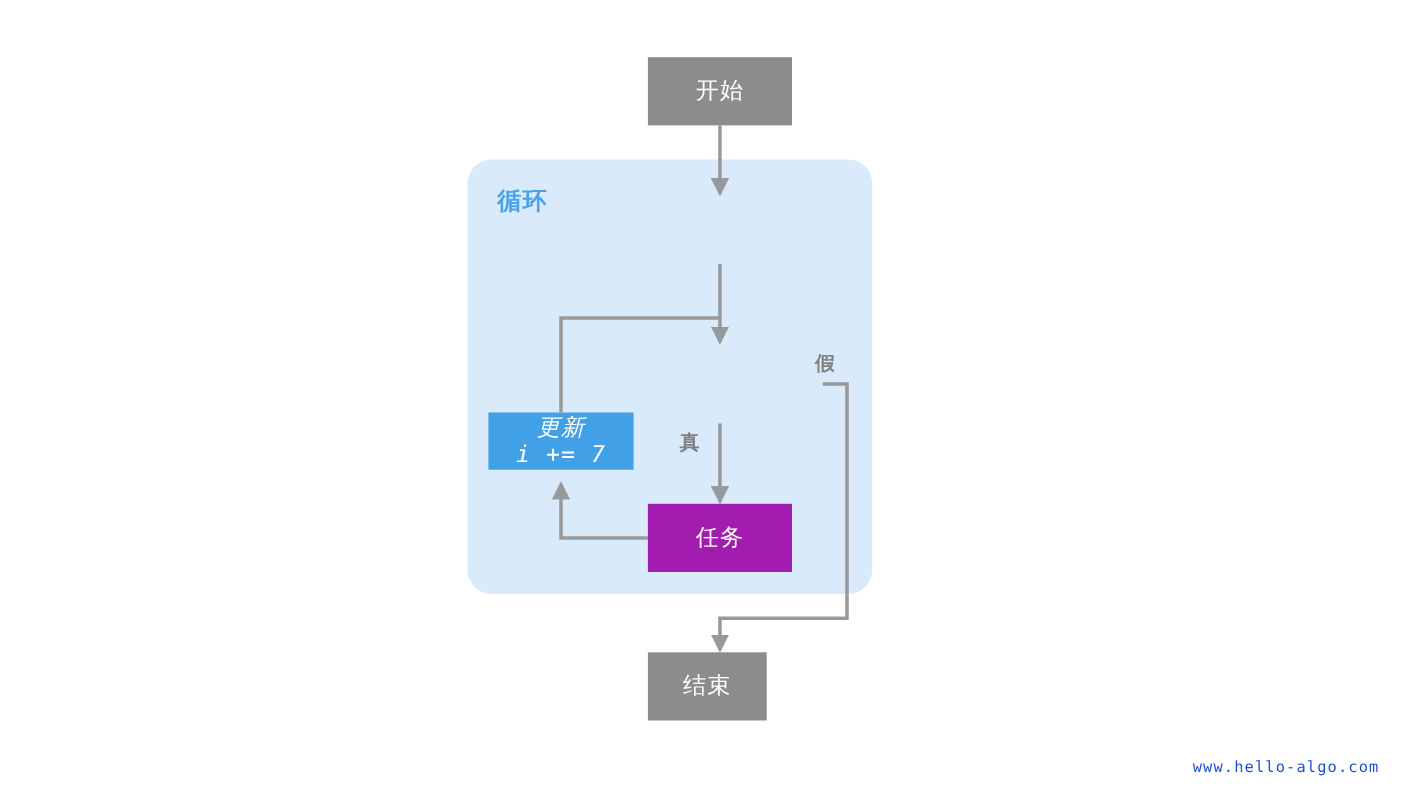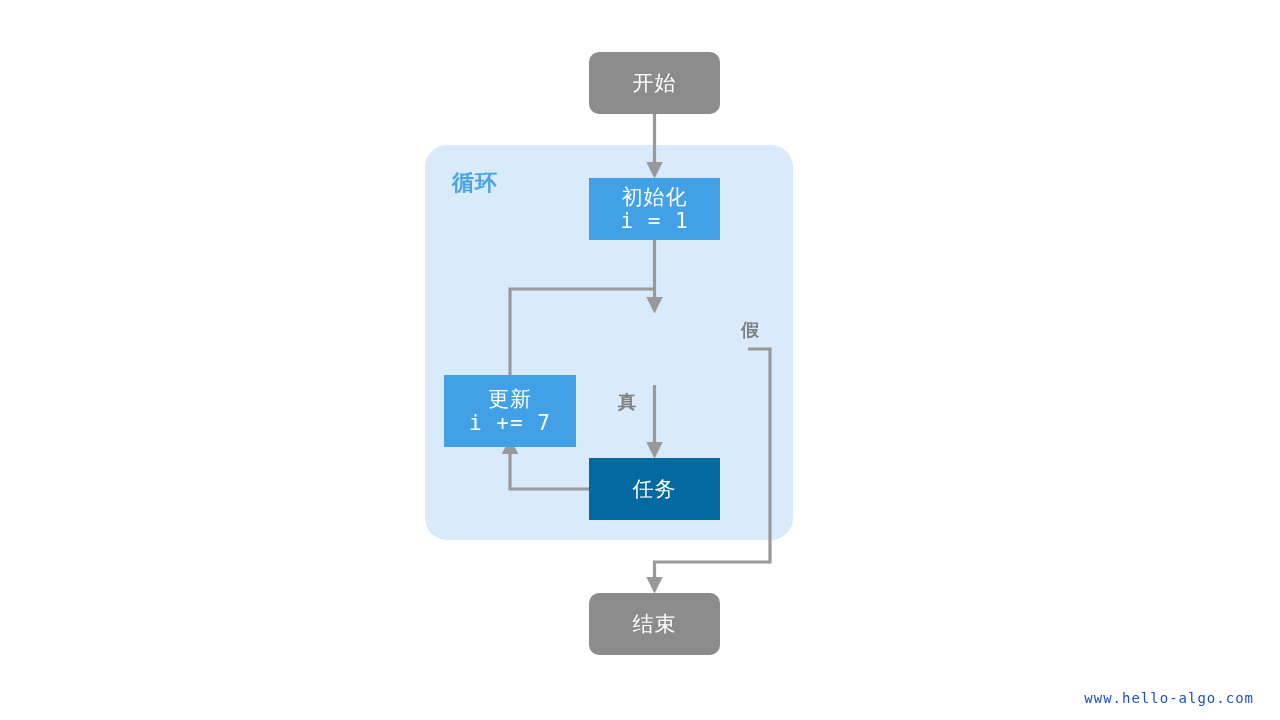--- a/index.html
+++ b/index.html
@@ -58,30 +58,30 @@
     left: 452px;
     top: 168px;
     font-size: 22px;
     font-weight: bold;
     color: #4aa3e8;
     letter-spacing: 1px;
   }
   
   .terminal {
     background: #8c8c8c;
-    border-radius: 10px;
+    border-radius: 0;
   }
   #node-start { left: 589px; top: 52px; width: 131px; height: 62px; }
-  #node-end   { left: 589px; top: 593px; width: 131px; height: 62px; }
+  #node-end   { left: 589px; top: 593px; width: 108px; height: 62px; }
   
   .process { background: #41a0e6; }
   #node-init   { left: 589px; top: 178px; width: 131px; height: 62px; }
-  #node-update { left: 444px; top: 375px; width: 132px; height: 72px; }
+  #node-update { left: 444px; top: 375px; width: 132px; height: 52px; font-style: italic; }
   
-  .task { background: #0369a1; }
+  .task { background: #a21caf; }
   #node-task { left: 589px; top: 458px; width: 131px; height: 62px; }
   
   #node-decision {
     left: 562px;
     top: 313px;
     width: 186px;
     height: 72px;
     background: #41a0e6;
     clip-path: polygon(50% 0%, 100% 50%, 50% 100%, 0% 50%);
   }
@@ -133,24 +133,20 @@
       <path d="M 589 489 L 510 489 L 510 440" marker-end="url(#arrow)"></path>
 
       <path d="M 748 349 L 770 349 L 770 562 L 654.5 562 L 654.5 591" marker-end="url(#arrow)"></path>
     </g>
   </svg>
 
   <div class="node terminal" id="node-start">
     <span class="cn">开始</span>
   </div>
 
-  <div class="node process" id="node-init">
-    <span class="cn">初始化</span>
-    <span class="mono">i = 1</span>
-  </div>
 
 
   <div class="node process" id="node-update">
     <span class="cn">更新</span>
     <span class="mono">i += 7</span>
   </div>
 
   <div class="node task" id="node-task">
     <span class="cn">任务</span>
   </div>

